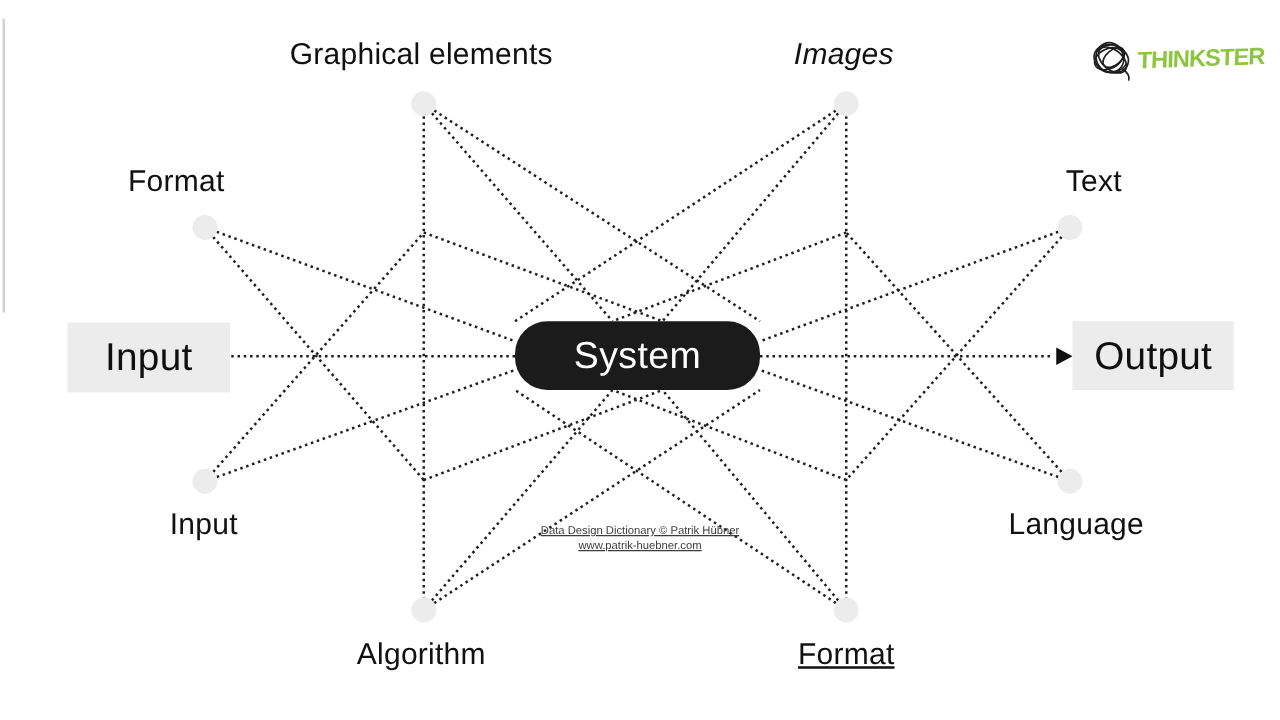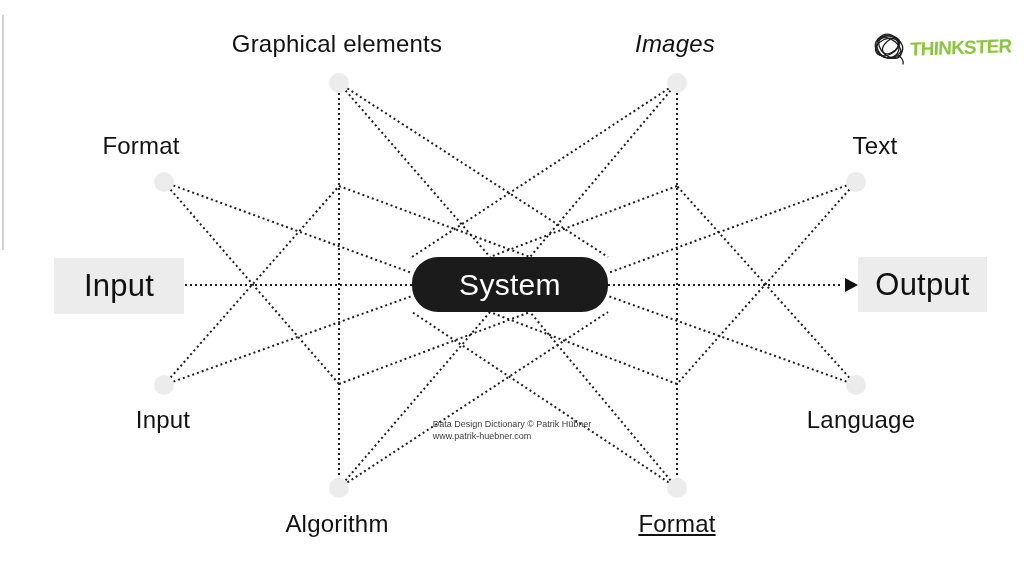--- a/index.html
+++ b/index.html
@@ -21,21 +21,21 @@
     display:flex;align-items:center;justify-content:center;
     font-size:31px;letter-spacing:0.2px;
   }
   .system-box{
     position:absolute;left:412px;top:257px;width:196px;height:55px;
     background:#1b1b1b;color:#fff;display:flex;align-items:center;justify-content:center;
     font-size:30px;letter-spacing:0.3px;border-radius:26px;
   }
   .credit{
     position:absolute;left:512px;top:418px;transform:translateX(-50%);
-    text-align:left;color:#3c3c3c;font-size:9px;line-height:12px;white-space:nowrap;
+    text-align:center;color:#3c3c3c;font-size:9px;line-height:12px;white-space:nowrap;text-decoration:underline;
   }
   .brand{position:absolute;left:870px;top:27px;display:flex;align-items:center;}
   .brand-text{
     color:#8cc63f;font-weight:700;font-size:19px;letter-spacing:-0.8px;
     transform:rotate(-2deg) skewX(-4deg);white-space:nowrap;
   }
 </style>
 </head>
 <body>
 

